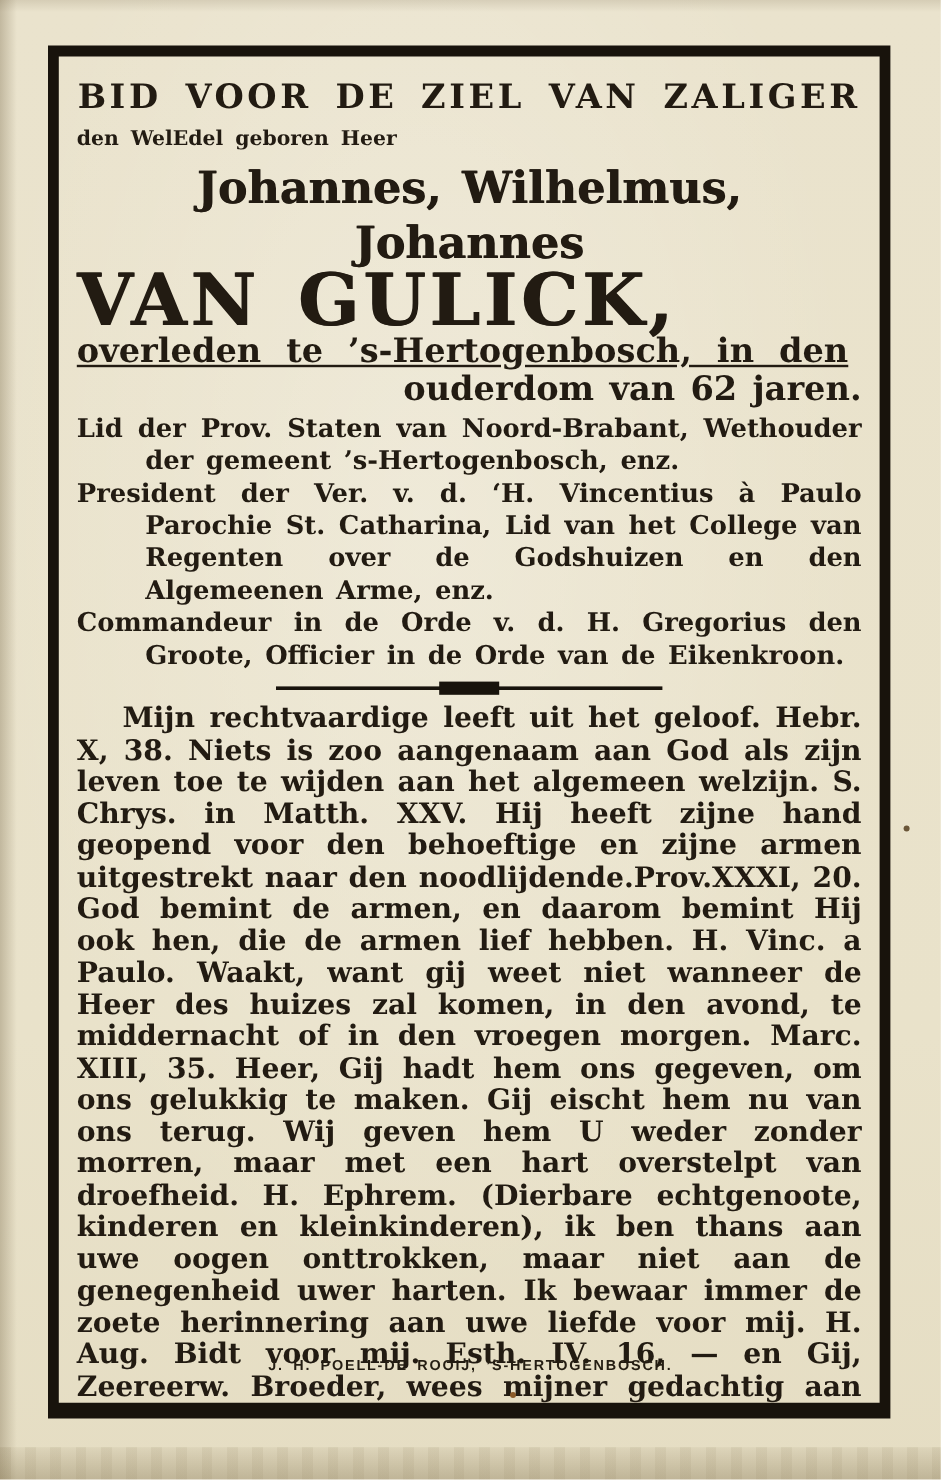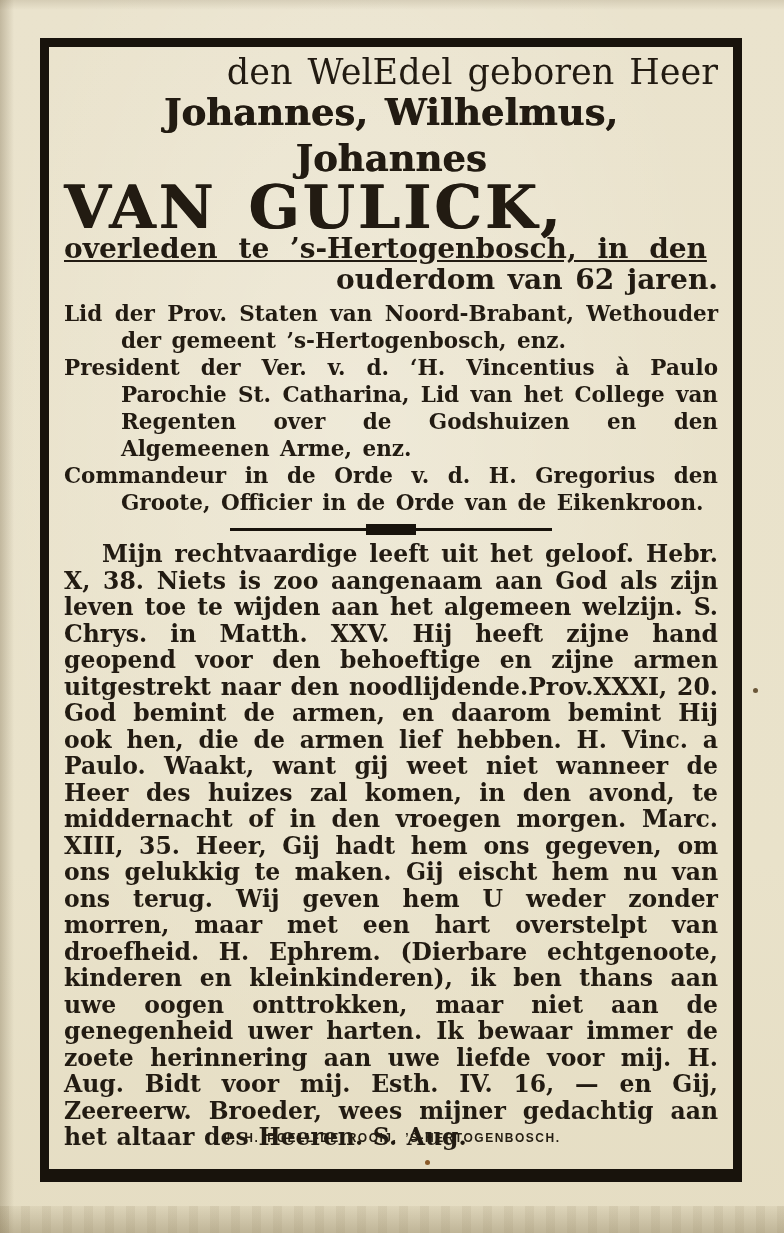--- a/index.html
+++ b/index.html
@@ -46,23 +46,23 @@
   }
 
   .hdr1 {
     margin-top: 8px;
     text-align: center;
     font-size: 28px; line-height: 36px;
     font-weight: bold;
     letter-spacing: 3px; word-spacing: 7px;
   }
   .hdr2 {
-    text-align: right;
-    font-size: 35px; line-height: 34px;
-    font-weight: normal;
+    text-align: left;
+    font-size: 17px; line-height: 34px;
+    font-weight: bold;
     word-spacing: 4px;
   }
   .name {
     text-align: center;
     font-size: 37px; line-height: 46px;
     font-weight: bold;
     text-shadow: 0.6px 0 0 currentColor;
     word-spacing: 4px;
   }
   .surname {
@@ -136,20 +136,21 @@
   .speck-1 { left: 753px; top: 688px; width: 5px; height: 5px; }
   .speck-2 { left: 425px; top: 1160px; width: 5px; height: 5px; background: #8a5a28; }
 </style>
 </head>
 <body>
 
 <div class="page">
 
   <div class="frame">
 
+    <div class="hdr1">BID VOOR DE ZIEL VAN ZALIGER</div>
     <div class="hdr2">den WelEdel geboren Heer</div>
     <div class="name">Johannes, Wilhelmus, Johannes</div>
     <div class="surname">VAN GULICK,</div>
     <div class="death1">overleden te ’s-Hertogenbosch, in den</div>
     <div class="death2">ouderdom van 62 jaren.</div>
 
     <div class="titles">
       <div class="title-entry">Lid der Prov. Staten van Noord-Brabant, Wethouder der gemeent ’s-Hertogenbosch, enz.</div>
       <div class="title-entry">President der Ver. v. d. ‘H. Vincentius à Paulo Parochie St. Catharina, Lid van het College van Regenten over de Godshuizen en den Algemeenen Arme, enz.</div>
       <div class="title-entry">Commandeur in de Orde v. d. H. Gregorius den Groote, Officier in de Orde van de Eikenkroon.</div>

